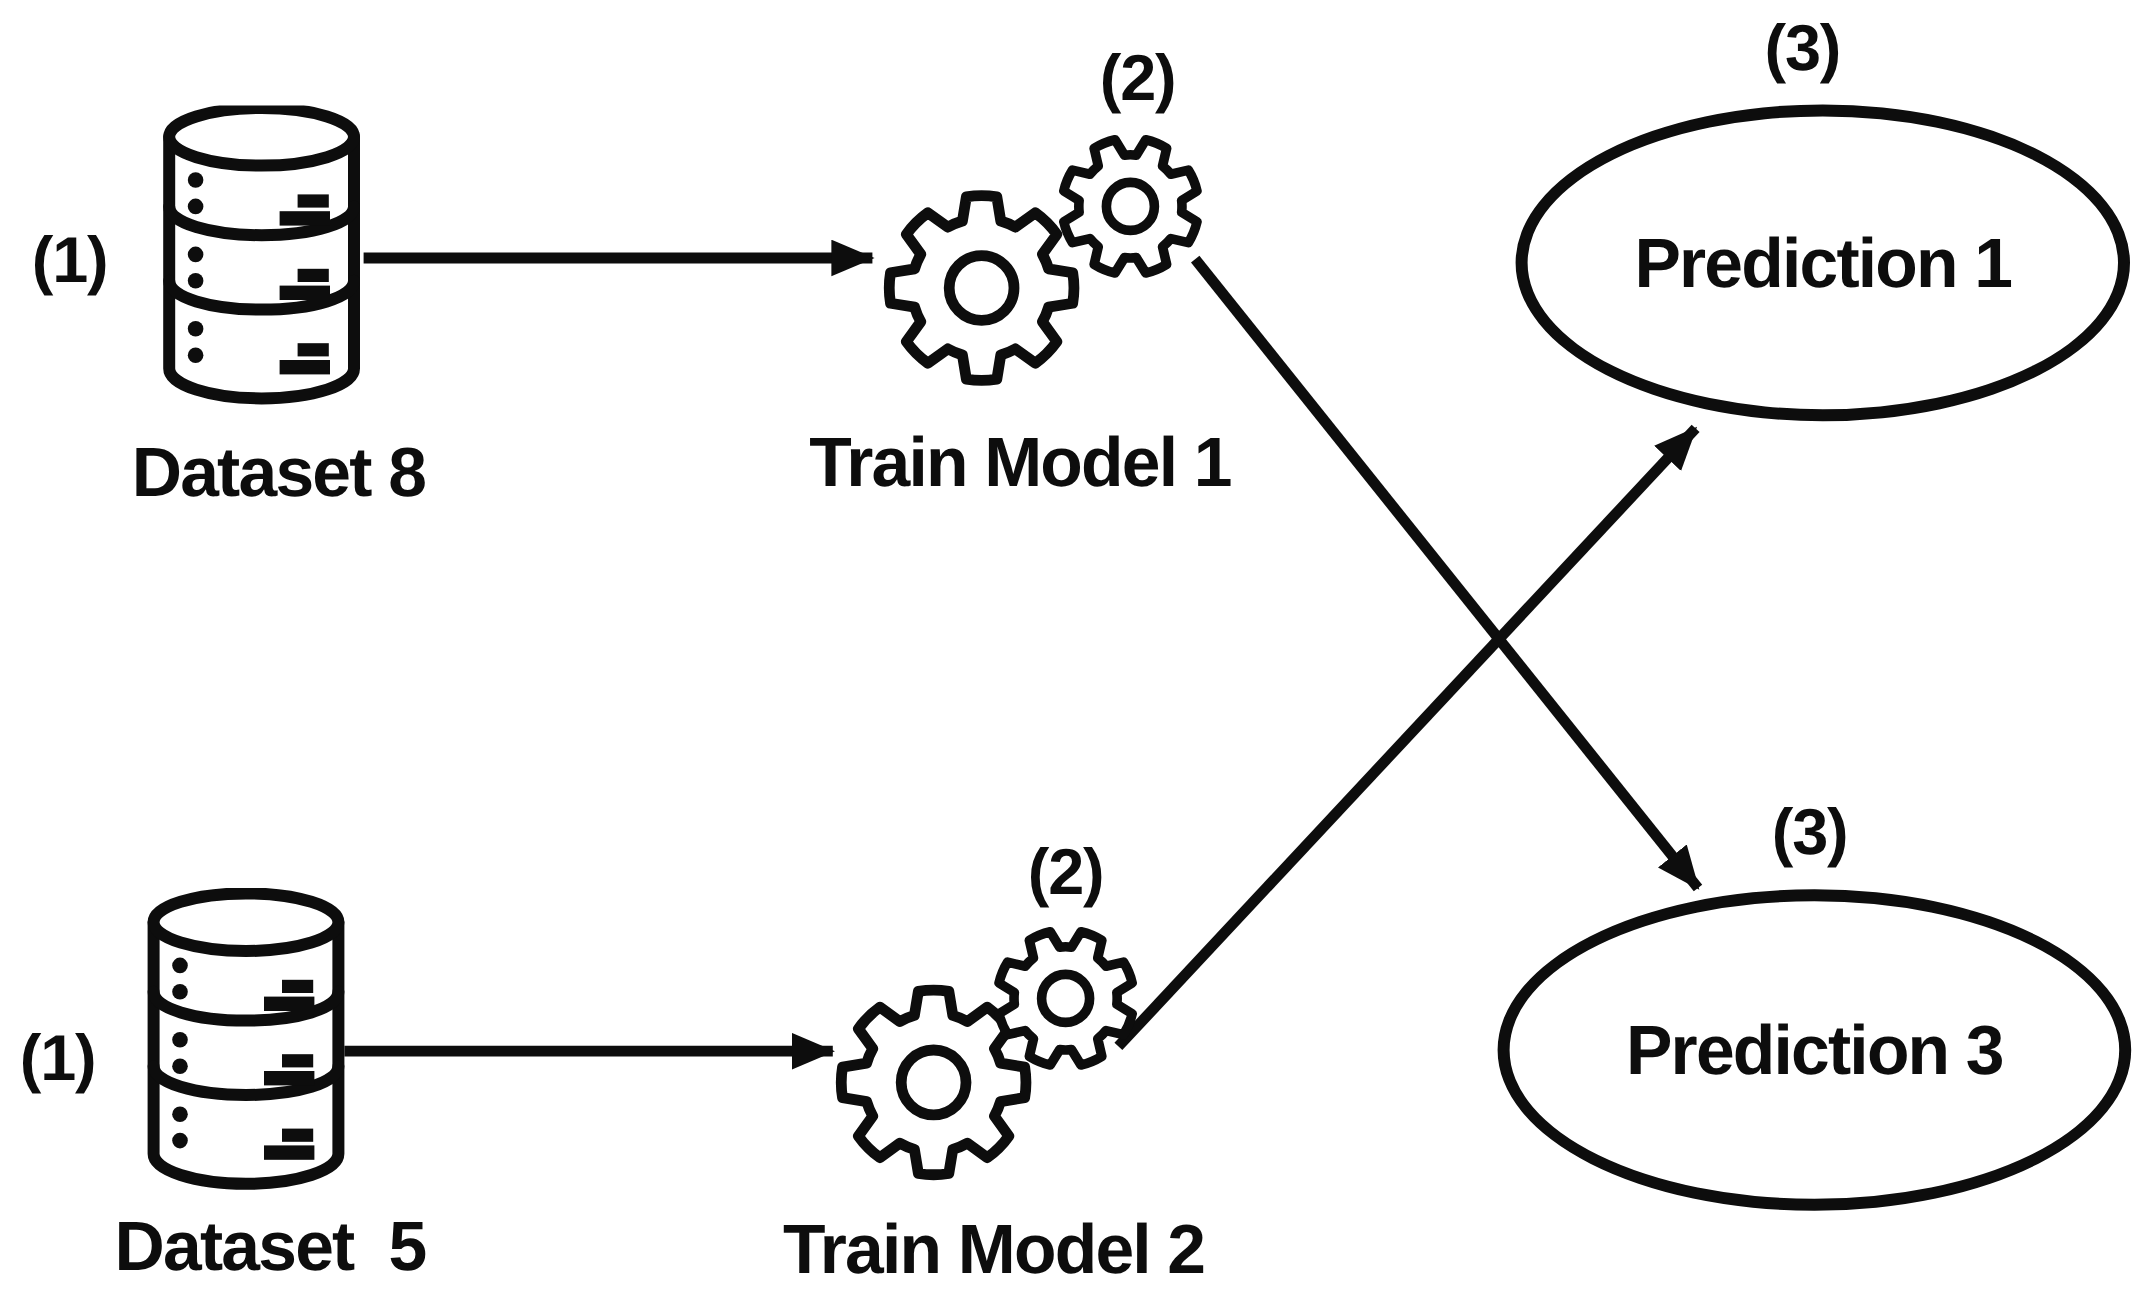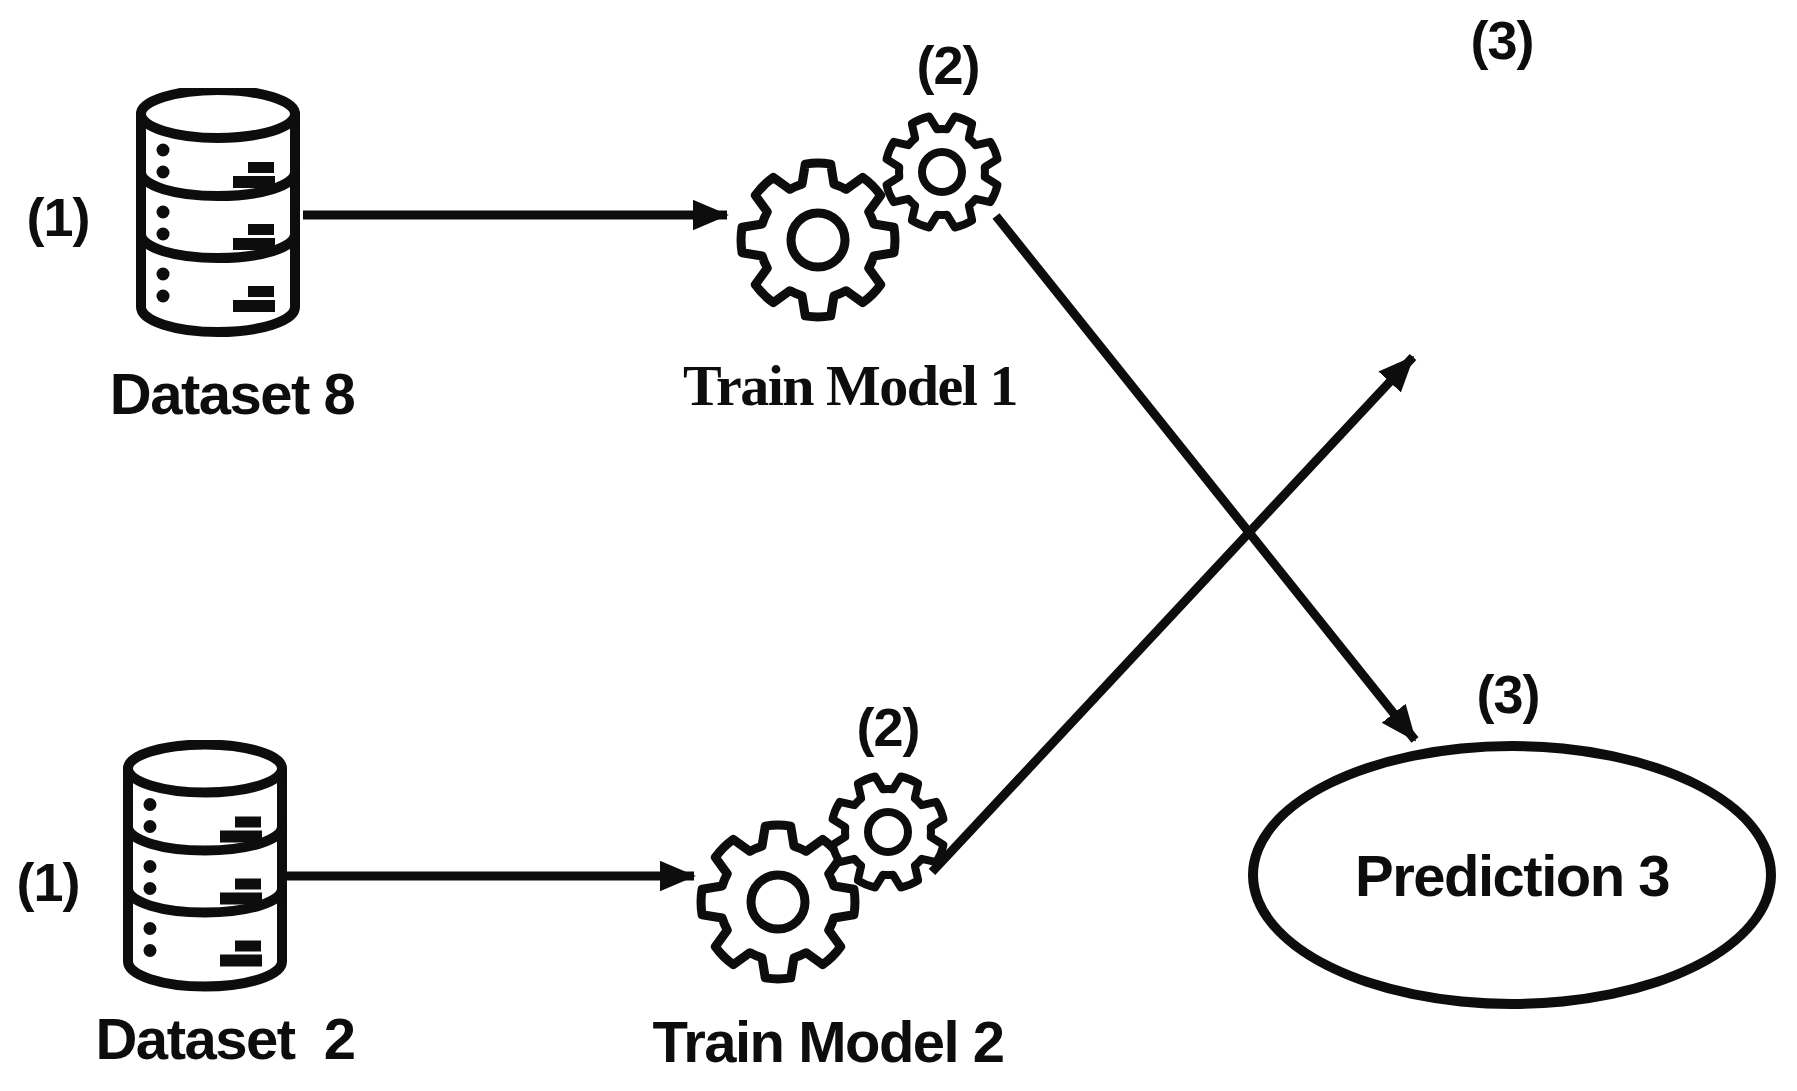--- a/index.html
+++ b/index.html
@@ -93,24 +93,27 @@
 
   <svg class="icon-svg" style="left:728px; top:98px;" width="284" height="232" viewBox="0 0 284 232">
     <g stroke="currentColor" fill="var(--bg)" stroke-linejoin="round">
       <path stroke-width="9" d="M145.8,126.0 L165.9,129.3 A77 77 0 0 1 165.9,154.7 L145.8,158.0 A58 58 0 0 1 140.7,170.1 L152.7,186.7 A77 77 0 0 1 134.7,204.7 L118.1,192.7 A58 58 0 0 1 106.0,197.8 L102.7,217.9 A77 77 0 0 1 77.3,217.9 L74.0,197.8 A58 58 0 0 1 61.9,192.7 L45.3,204.7 A77 77 0 0 1 27.3,186.7 L39.3,170.1 A58 58 0 0 1 34.2,158.0 L14.1,154.7 A77 77 0 0 1 14.1,129.3 L34.2,126.0 A58 58 0 0 1 39.3,113.9 L27.3,97.3 A77 77 0 0 1 45.3,79.3 L61.9,91.3 A58 58 0 0 1 74.0,86.2 L77.3,66.1 A77 77 0 0 1 102.7,66.1 L106.0,86.2 A58 58 0 0 1 118.1,91.3 L134.7,79.3 A77 77 0 0 1 152.7,97.3 L140.7,113.9 A58 58 0 0 1 145.8,126.0 Z"></path>
       <circle cx="90" cy="142" r="27" fill="none" stroke-width="9"></circle>
       <path stroke-width="8" d="M256.7,78.9 L269.5,86.8 A57 57 0 0 1 262.3,104.2 L247.7,100.8 A43 43 0 0 1 240.8,107.7 L244.2,122.3 A57 57 0 0 1 226.8,129.5 L218.9,116.7 A43 43 0 0 1 209.1,116.7 L201.2,129.5 A57 57 0 0 1 183.8,122.3 L187.2,107.7 A43 43 0 0 1 180.3,100.8 L165.7,104.2 A57 57 0 0 1 158.5,86.8 L171.3,78.9 A43 43 0 0 1 171.3,69.1 L158.5,61.2 A57 57 0 0 1 165.7,43.8 L180.3,47.2 A43 43 0 0 1 187.2,40.3 L183.8,25.7 A57 57 0 0 1 201.2,18.5 L209.1,31.3 A43 43 0 0 1 218.9,31.3 L226.8,18.5 A57 57 0 0 1 244.2,25.7 L240.8,40.3 A43 43 0 0 1 247.7,47.2 L262.3,43.8 A57 57 0 0 1 269.5,61.2 L256.7,69.1 A43 43 0 0 1 256.7,78.9 Z"></path>
       <circle cx="214" cy="74" r="20" fill="none" stroke-width="8"></circle>
     </g>
   </svg>
 
-  <div class="lbl node-label" style="left:850px; top:386px;font-family:Liberation Serif, serif;">Train Model 1</div>
+  <div class="lbl node-label" style="left:850px; top:386px;">Train Model 1</div>
 
   <div class="lbl step-label" style="left:1502px; top:40px;">(3)</div>
 
+  <div class="ellipse-node" style="left:1263px; top:87px; width:512px; height:264px;">
+    <span class="ellipse-label">Prediction 1</span>
+  </div>
 
   <div class="lbl step-label" style="left:48px; top:882px;">(1)</div>
 
   <svg class="icon-svg" style="left:120px; top:740px;" width="170" height="255" viewBox="0 0 170 250">
     <g stroke="currentColor" stroke-width="10" fill="var(--bg)" stroke-linejoin="round" stroke-linecap="round">
       <path d="M8,26 L8,219 C8,232.8 42.5,244 85,244 C127.5,244 162,232.8 162,219 L162,26"></path>
       <path d="M8,84 C8,97.8 42.5,108 85,108 C127.5,108 162,97.8 162,84" fill="none"></path>
       <path d="M8,146 C8,159.8 42.5,170 85,170 C127.5,170 162,159.8 162,146" fill="none"></path>
       <ellipse cx="85" cy="26" rx="77" ry="24"></ellipse>
     </g>
@@ -123,21 +126,21 @@
         <circle cx="30" cy="146" r="6.5"></circle>
       <rect x="115" y="136" width="26" height="11"></rect>
         <rect x="100" y="150" width="42" height="12"></rect>
       <circle cx="30" cy="186" r="6.5"></circle>
         <circle cx="30" cy="208" r="6.5"></circle>
       <rect x="115" y="198" width="26" height="11"></rect>
         <rect x="100" y="212" width="42" height="12"></rect>
     </g>
   </svg>
 
-  <div class="lbl node-label" style="left:225px; top:1039px;">Dataset  2</div>
+  <div class="lbl node-label" style="left:225px; top:1039px;">Dataset  5</div>
 
   <div class="lbl step-label" style="left:888px; top:727px;">(2)</div>
 
   <svg class="icon-svg" style="left:688px; top:758px;" width="284" height="232" viewBox="0 0 284 232">
     <g stroke="currentColor" fill="var(--bg)" stroke-linejoin="round">
       <path stroke-width="9" d="M145.8,128.0 L165.9,131.3 A77 77 0 0 1 165.9,156.7 L145.8,160.0 A58 58 0 0 1 140.7,172.1 L152.7,188.7 A77 77 0 0 1 134.7,206.7 L118.1,194.7 A58 58 0 0 1 106.0,199.8 L102.7,219.9 A77 77 0 0 1 77.3,219.9 L74.0,199.8 A58 58 0 0 1 61.9,194.7 L45.3,206.7 A77 77 0 0 1 27.3,188.7 L39.3,172.1 A58 58 0 0 1 34.2,160.0 L14.1,156.7 A77 77 0 0 1 14.1,131.3 L34.2,128.0 A58 58 0 0 1 39.3,115.9 L27.3,99.3 A77 77 0 0 1 45.3,81.3 L61.9,93.3 A58 58 0 0 1 74.0,88.2 L77.3,68.1 A77 77 0 0 1 102.7,68.1 L106.0,88.2 A58 58 0 0 1 118.1,93.3 L134.7,81.3 A77 77 0 0 1 152.7,99.3 L140.7,115.9 A58 58 0 0 1 145.8,128.0 Z"></path>
       <circle cx="90" cy="144" r="27" fill="none" stroke-width="9"></circle>
       <path stroke-width="8" d="M242.7,78.9 L255.5,86.8 A57 57 0 0 1 248.3,104.2 L233.7,100.8 A43 43 0 0 1 226.8,107.7 L230.2,122.3 A57 57 0 0 1 212.8,129.5 L204.9,116.7 A43 43 0 0 1 195.1,116.7 L187.2,129.5 A57 57 0 0 1 169.8,122.3 L173.2,107.7 A43 43 0 0 1 166.3,100.8 L151.7,104.2 A57 57 0 0 1 144.5,86.8 L157.3,78.9 A43 43 0 0 1 157.3,69.1 L144.5,61.2 A57 57 0 0 1 151.7,43.8 L166.3,47.2 A43 43 0 0 1 173.2,40.3 L169.8,25.7 A57 57 0 0 1 187.2,18.5 L195.1,31.3 A43 43 0 0 1 204.9,31.3 L212.8,18.5 A57 57 0 0 1 230.2,25.7 L226.8,40.3 A43 43 0 0 1 233.7,47.2 L248.3,43.8 A57 57 0 0 1 255.5,61.2 L242.7,69.1 A43 43 0 0 1 242.7,78.9 Z"></path>
       <circle cx="200" cy="74" r="20" fill="none" stroke-width="8"></circle>
     </g>

